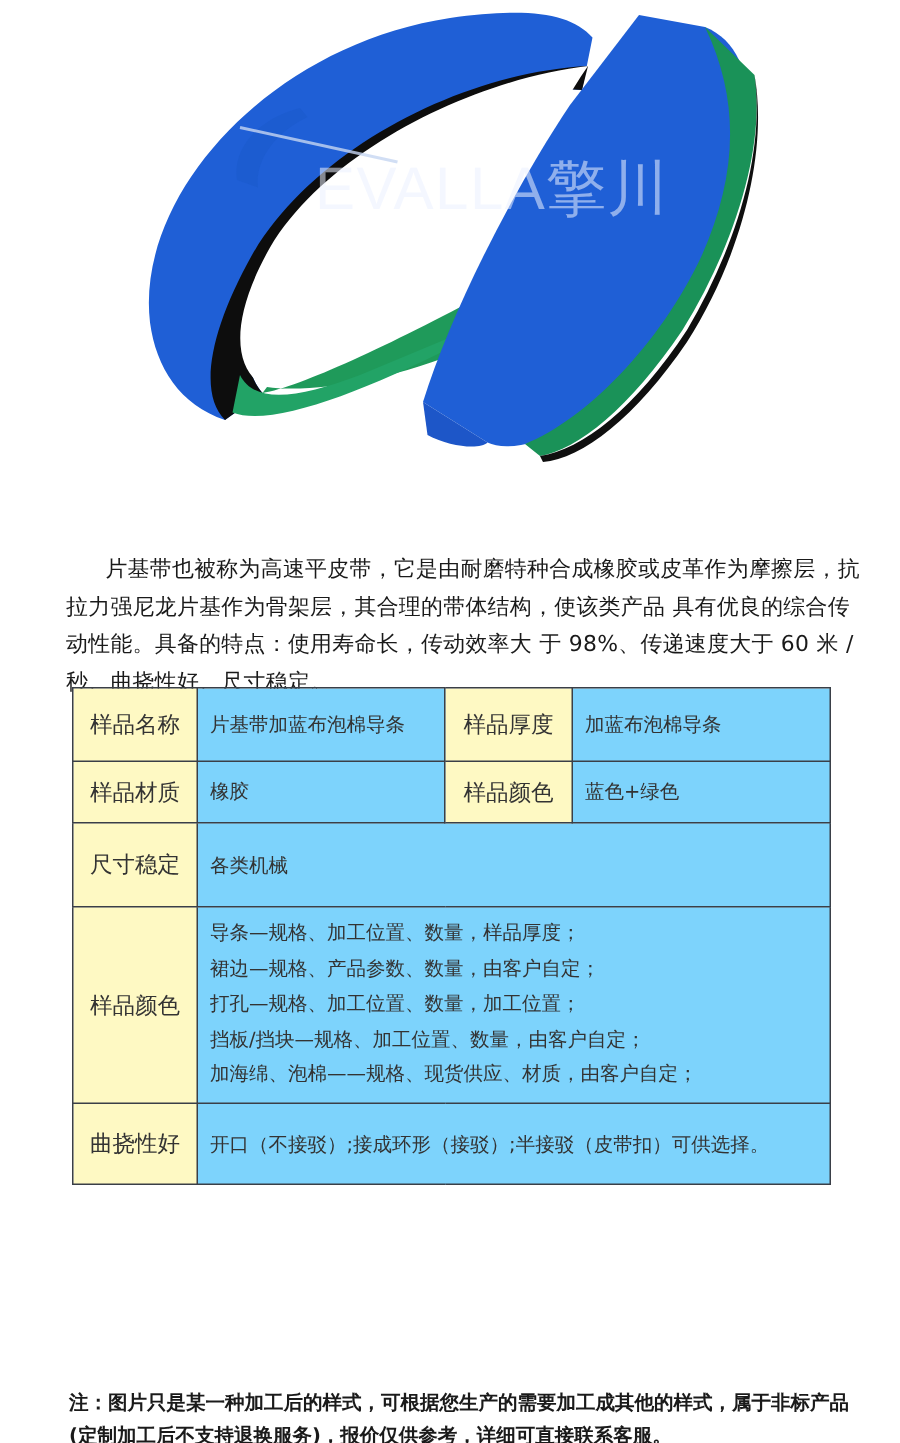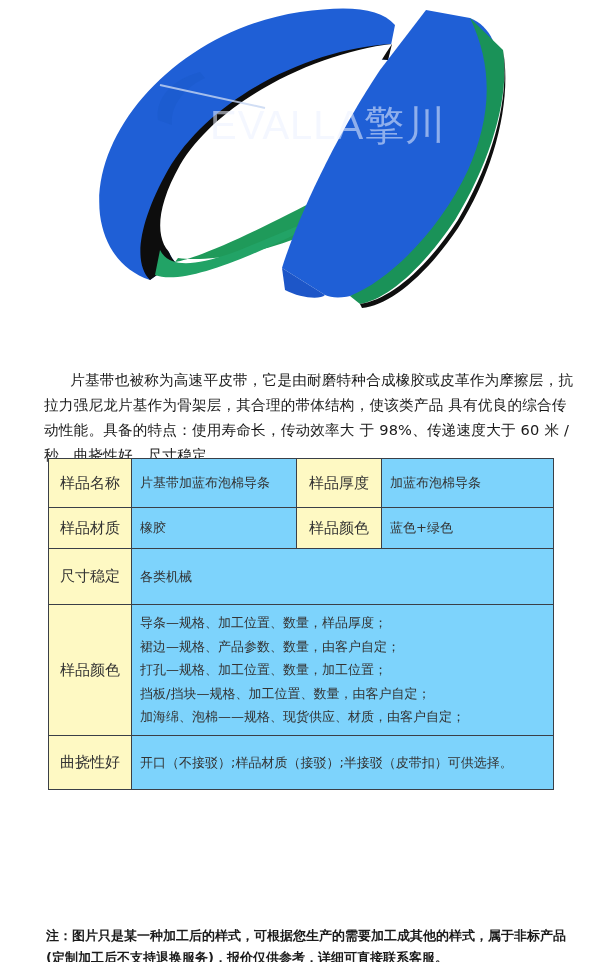--- a/index.html
+++ b/index.html
@@ -86,18 +86,18 @@
     <td class="val multi5" colspan="3">
       <div>导条—规格、加工位置、数量，样品厚度；</div>
       <div>裙边—规格、产品参数、数量，由客户自定；</div>
       <div>打孔—规格、加工位置、数量，加工位置；</div>
       <div>挡板/挡块—规格、加工位置、数量，由客户自定；</div>
       <div>加海绵、泡棉——规格、现货供应、材质，由客户自定；</div>
     </td>
   </tr>
   <tr class="r6">
     <td class="label">曲挠性好</td>
-    <td class="val" colspan="3">开口（不接驳）;样品材质（接驳）;半接驳（皮带扣）可供选择。</td>
+    <td class="val" colspan="3">开口（不接驳）;接成环形（接驳）;半接驳（皮带扣）可供选择。</td>
   </tr>
 </tbody>
   </table>
 
 <p class="note">注：图片只是某一种加工后的样式，可根据您生产的需要加工成其他的样式，属于非标产品(定制加工后不支持退换服务)，报价仅供参考，详细可直接联系客服。</p>
 
 </body></html>

